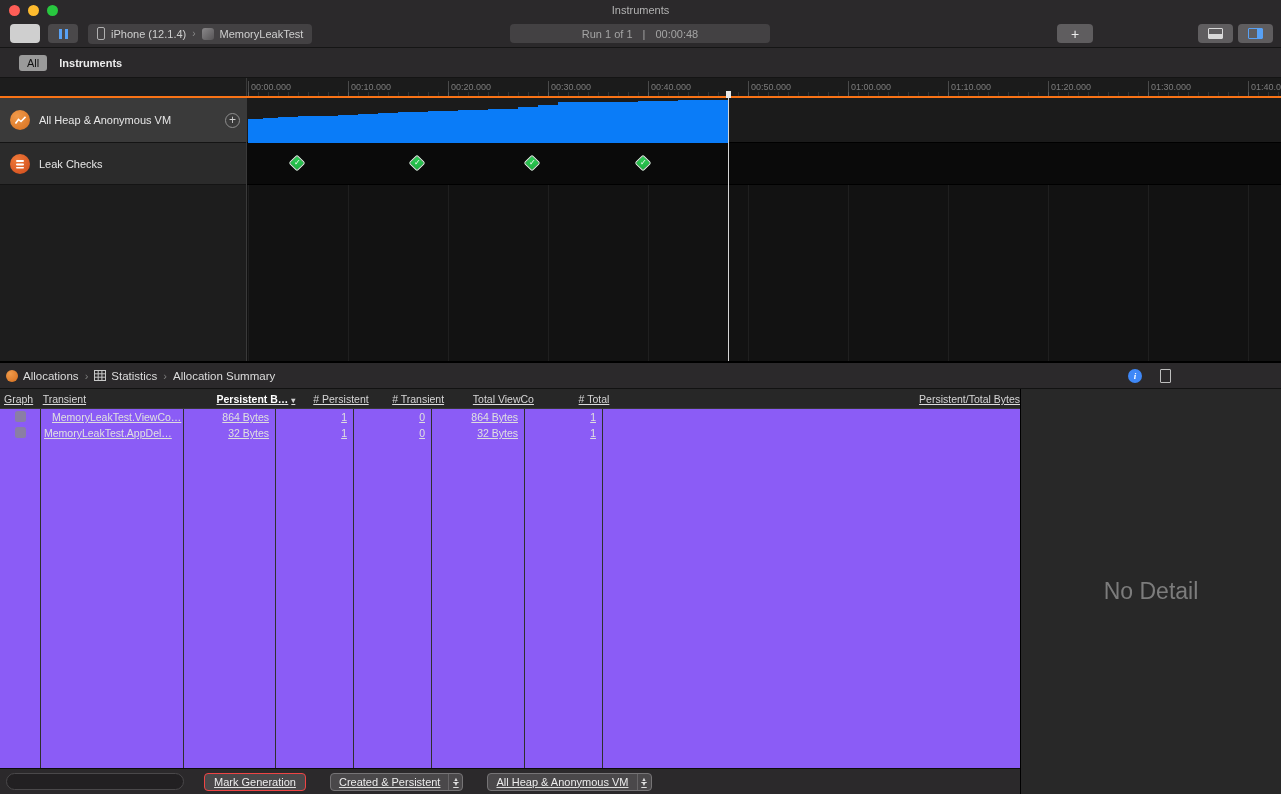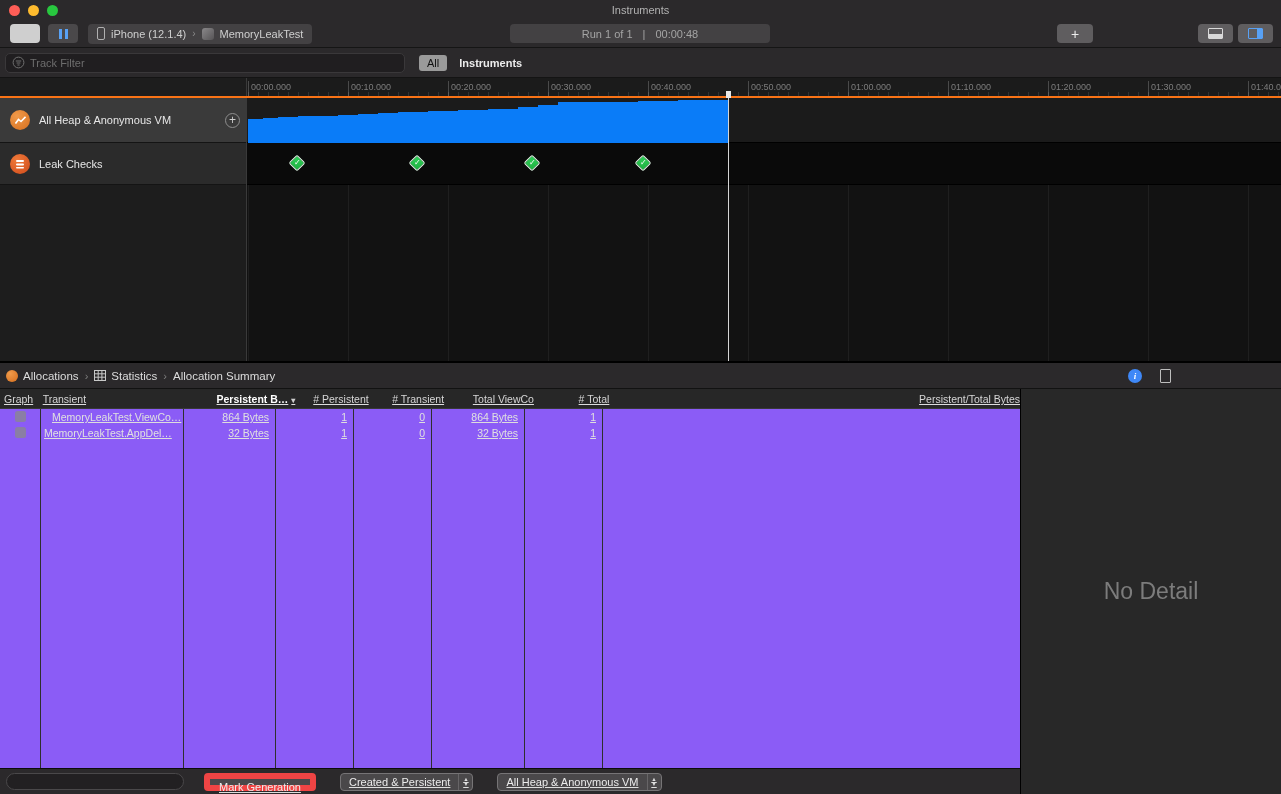--- a/index.html
+++ b/index.html
@@ -97,21 +97,21 @@
   .sort-arrow { font-size:8px; color:#cfcfcf; margin-left:3px; }
   .tbody { flex:1; position:relative; z-index:2; overflow:hidden; }
   .trow { height:16px; display:flex; }
   .tcell { font-size:10.5px; color:#e0e0e0; line-height:16px; white-space:nowrap; overflow:hidden; }
   .graph-checkbox { display:inline-block; width:11px; height:11px; border-radius:2.5px; background:#8a8a8a; opacity:.75; margin-top:2px; }
 
   .bottombar { height:26px; background:#2b292b; border-top:1px solid #0c0c0c; display:flex; align-items:center; padding-left:6px; position:relative; z-index:3; }
   .search-field { width:178px; height:17px; background:#222022; border:1px solid #4a484a; border-radius:9px; display:flex; align-items:center; gap:20px; padding:0 5px;flex-direction:column; }
   .search-field input { flex:1; min-width:0; background:transparent; border:none; outline:none; color:#e2e2e2; font-size:11px; font-family:"Liberation Sans", sans-serif; }
   .clear-btn { width:11px; height:11px; border-radius:50%; background:#8a8a8a; color:#252525; font-size:8px; line-height:11px; text-align:center; flex:0 0 auto; }
-  .push-btn { margin-left:20px; height:18px; padding:0 9px; background:#4a484a; border:6px solid #ef4444; border-radius:4px; color:#ececec; font-size:11px; line-height:16px; }
+  .push-btn { margin-left:20px; height:18px; padding:0 9px; background:#4a484a; border:1px solid #ef4444; border-radius:4px; color:#ececec; font-size:11px; line-height:16px; }
   .popup { margin-left:24px; height:18px; background:#4a484a; border:1px solid #767476; border-radius:4px; display:flex; align-items:center; color:#ececec; font-size:11px; padding-left:8px; }
   .popup .stepper { margin-left:8px; width:14px; height:100%; border-left:1px solid #676567; display:flex; flex-direction:column; align-items:center; justify-content:center; }
   .popup .stepper i { font-style:normal; font-size:5.5px; line-height:4.5px; color:#dedede; }
 
   .right-panel { flex:1; background:#282828; border-left:1px solid #000; display:flex; align-items:center; justify-content:center; }
   .no-detail { color:#7c7c7c; font-size:23px; }
 </style>
 </head>
 <body>
 
@@ -149,29 +149,20 @@
     <div class="tb-btn view-btn">
       <span class="pane-icon bottom"></span>
     </div>
     <div class="tb-btn view-btn">
       <span class="pane-icon right"></span>
     </div>
   </div>
 </div>
 
 <div class="filterbar">
-  <div class="track-filter">
-    <svg class="filter-glyph" width="13" height="13" viewBox="0 0 13 13">
-      <circle cx="6.5" cy="6.5" r="5.4" fill="none" stroke="#6f6f6f" stroke-width="1"></circle>
-      <line x1="3.8" y1="5" x2="9.2" y2="5" stroke="#6f6f6f" stroke-width="1"></line>
-      <line x1="4.6" y1="7" x2="8.4" y2="7" stroke="#6f6f6f" stroke-width="1"></line>
-      <line x1="5.4" y1="9" x2="7.6" y2="9" stroke="#6f6f6f" stroke-width="1"></line>
-    </svg>
-    <input type="text" placeholder="Track Filter" style="">
-  </div>
   <span class="seg-all">All</span>
   <span class="instruments-label">Instruments</span>
 </div>
 
 <div class="timeline-area">
   <div class="ruler">
     <div class="ruler-left"></div>
     <div class="ruler-lane">
         <div class="tick" style="left: 1px;">
           <i></i>

